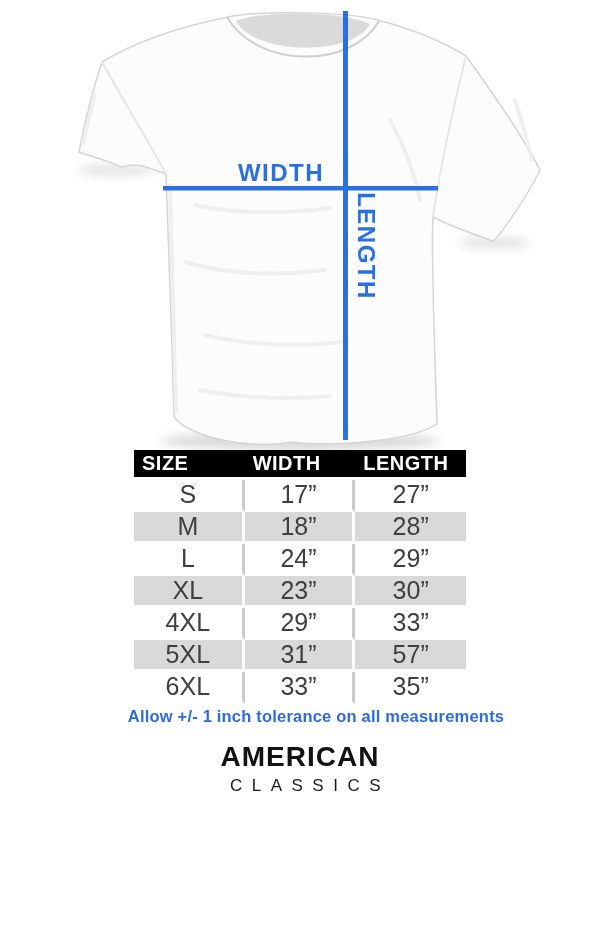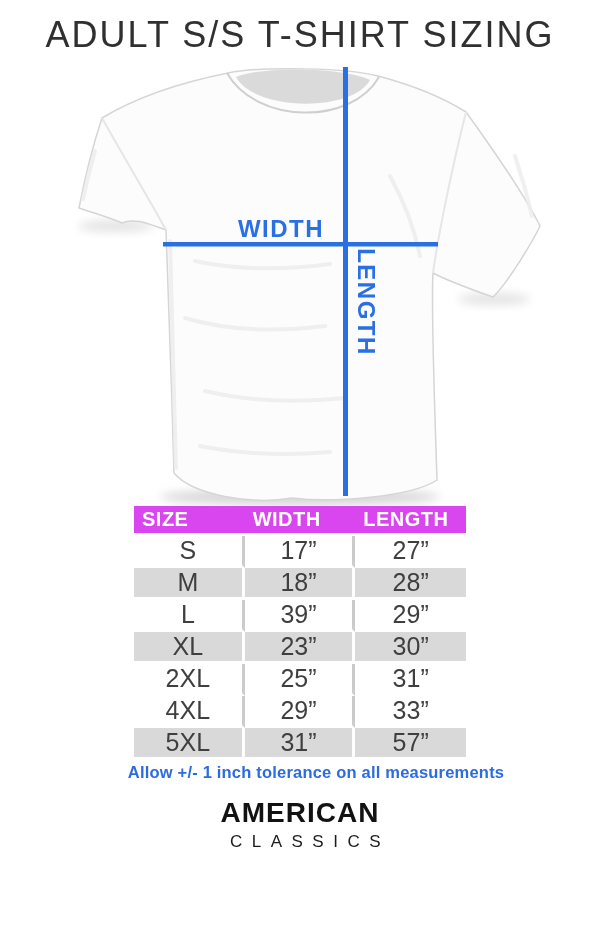--- a/index.html
+++ b/index.html
@@ -20,21 +20,21 @@
   
   .shirt-wrap { width:600px; height:450px; position:relative; }
   .shirt-wrap svg { display:block; }
 
   
   table.size-table {
     width:332px; margin:0 auto; border-collapse:separate; border-spacing:0;
     table-layout:fixed;
   }
   table.size-table th {
-    background:#d946ef; color:#ffffff; font-size:20px; font-weight:bold;
+    background:#000000; color:#ffffff; font-size:20px; font-weight:bold;
     letter-spacing:0.5px; text-align:left; padding:0 0 0 8px; height:30px;
     border-bottom:3px solid #ffffff; box-sizing:border-box;
   }
   table.size-table td {
     height:30px; padding:0; text-align:center; vertical-align:middle;
     font-size:25px; font-weight:300; color:#3f3f3f; background:#ffffff;
     border-bottom:3px solid #ffffff; box-sizing:border-box;
   }
   table.size-table td:not(:last-child) { border-right:3px solid #cbcbcb; }
   table.size-table tr.stripe td { background:#d9d9d9; }
@@ -55,21 +55,20 @@
   .brand-2 {
     font-size:17px; font-weight:400; letter-spacing:9.5px; padding-left:20px;
     color:#1c1c1c; line-height:22px; margin-top:-1px;
   }
 </style>
 </head>
 <body>
 
 <div class="page">
 
-  <h1 class="title">ADULT S/S T-SHIRT SIZING</h1>
 
   <div class="shirt-wrap">
     <svg width="600" height="450" viewBox="0 0 600 450">
       <defs>
         <filter id="blur1" x="-50%" y="-50%" width="200%" height="200%">
           <feGaussianBlur stdDeviation="5"></feGaussianBlur>
         </filter>
       </defs>
 
       <g>
@@ -135,42 +134,42 @@
         <td>17”</td>
         <td>27”</td>
       </tr>
         <tr class="stripe">
         <td>M</td>
         <td>18”</td>
         <td>28”</td>
       </tr>
         <tr>
         <td>L</td>
-        <td>39”</td>
+        <td>24”</td>
         <td>29”</td>
       </tr>
         <tr class="stripe">
         <td>XL</td>
         <td>23”</td>
         <td>30”</td>
-      </tr>
-        <tr>
-        <td>2XL</td>
-        <td>25”</td>
-        <td>31”</td>
       </tr>
         <tr>
         <td>4XL</td>
         <td>29”</td>
         <td>33”</td>
       </tr>
         <tr class="stripe">
         <td>5XL</td>
         <td>31”</td>
         <td>57”</td>
+      </tr>
+        <tr>
+        <td>6XL</td>
+        <td>33”</td>
+        <td>35”</td>
       </tr>
       </tbody>
   </table>
 
   <div class="note">Allow +/- 1 inch tolerance on all measurements</div>
 
   <div class="brand">
     <div class="brand-1">AMERICAN</div>
     <div class="brand-2">CLASSICS</div>
   </div>

